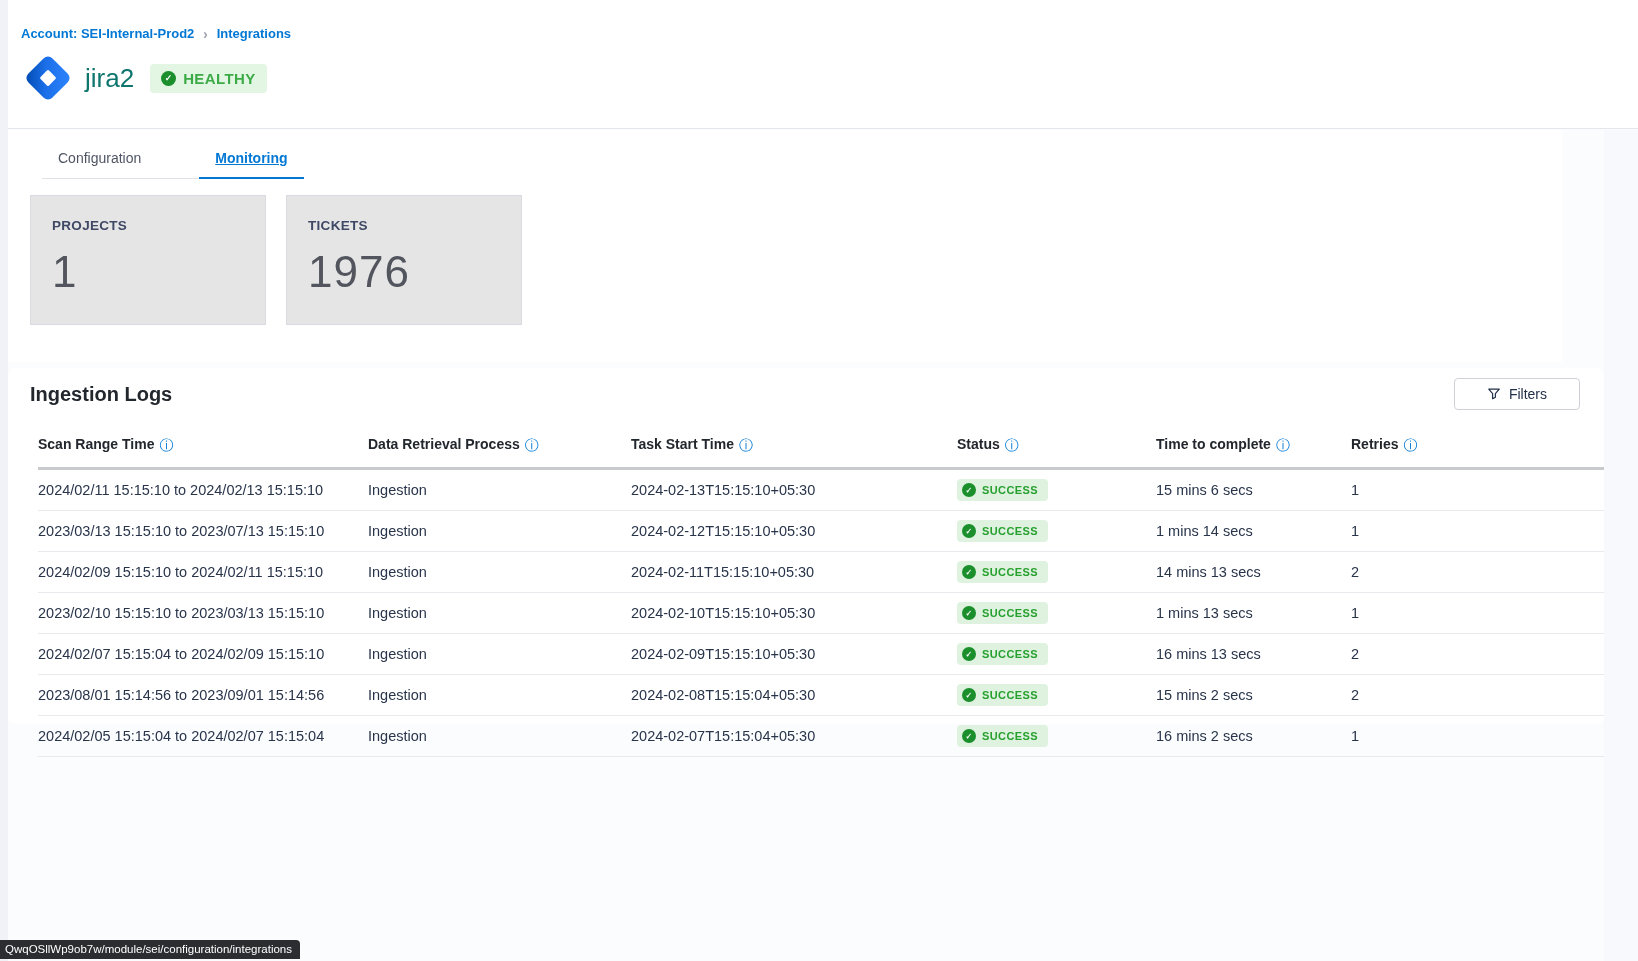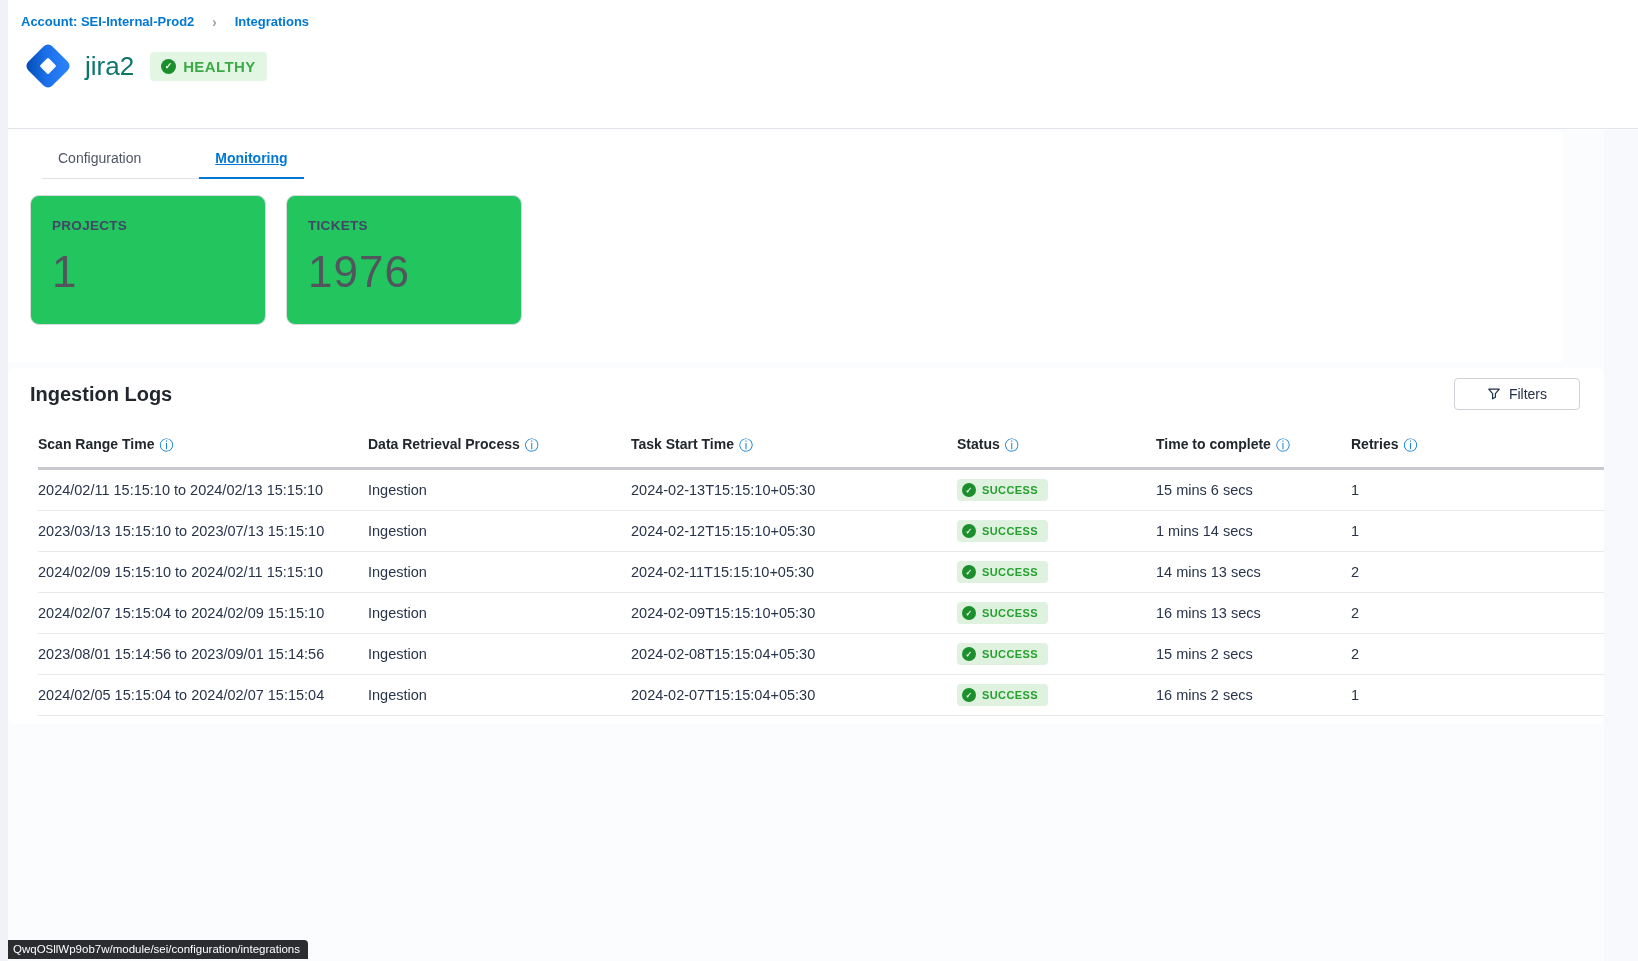--- a/index.html
+++ b/index.html
@@ -12,21 +12,21 @@
   }
   .left-gutter { position:absolute; left:0; top:0; width:8px; height:100%; background:#f0f2f7; z-index:5;}
   .right-gutter { position:absolute; right:0; top:130px; width:34px; height:831px; background:#f7f9fc; z-index:1;}
 
   
   .app-header {
     position:absolute; left:0; top:0; width:100%; height:129px;
     background:#ffffff; border-bottom:1px solid #e4e6eb; z-index:2;
     padding:14px 0 0 21px;
   }
-  .breadcrumb { display:flex; align-items:flex-end; gap:18px; font-size:13px; font-weight:700; }
+  .breadcrumb { display:flex; align-items:flex-end; gap:9px; font-size:13px; font-weight:700;margin-top:12px; }
   .breadcrumb a { color:#0278d5; text-decoration:none; cursor:pointer; }
   .crumb-sep { color:#9aa0ad; font-size:13px; font-weight:700; transform:scaleY(1.15); }
   .title-row { display:flex; align-items:center; margin-top:10px; }
   .jira-logo { width:54px; height:54px; flex:0 0 auto; }
   .integration-title { font-size:26px; color:#0f766e; margin-left:10px; font-weight:400; }
   .health-badge {
     display:inline-flex; align-items:center; gap:7px; margin-left:16px;
     background:#e3f6e4; border-radius:4px; padding:6px 11px;
     color:#3cab47; font-size:15px; font-weight:700; letter-spacing:.4px;
   }
@@ -42,21 +42,21 @@
     position:absolute; left:8px; top:130px; width:1554px; height:232px;
     background:#ffffff; z-index:2; padding-top:8px;
   }
   .tabbar { display:flex; gap:42px; margin-left:34px; width:max-content; border-bottom:1px solid #e0e2e8; }
   .tab { padding:12px 16px 11px; font-size:14px; color:#4f5564; cursor:pointer; border-bottom:2px solid transparent; margin-bottom:-1px; }
   .tab.active { color:#0278d5; font-weight:700; border-bottom-color:#0278d5;text-decoration:underline; }
   .section-title { font-size:20px; font-weight:700; color:#22272d; }
   .stats-title { margin:20px 0 0 22px; }
   .stat-cards { display:flex; gap:20px; margin:16px 0 0 22px; }
   .stat-card {
-    background:#22c55e; border:1px solid #d9dbe1; border-radius:9px;
+    background:#e5e5e5; border:1px solid #d9dbe1; border-radius:0;
     width:236px; height:130px; padding:22px 0 0 21px;
   }
   .stat-label { font-size:13.5px; font-weight:700; letter-spacing:.3px; color:#3f4966; }
   .stat-value { font-size:44px; color:#52555e; margin-top:14px; letter-spacing:1px; }
 
   
   .logs-card {
     position:absolute; left:8px; top:368px; width:1596px; height:356px;
     background:#ffffff; border-radius:8px; z-index:2; padding-top:10px;
   }
@@ -78,21 +78,21 @@
   }
   .info-i { color:#0278d5; font-size:14px; margin-left:5px; font-weight:400; vertical-align:-1px; cursor:pointer; }
   .status-badge {
     display:inline-flex; align-items:center; gap:6px;
     background:#def2df; border-radius:4px; padding:4px 10px 4px 5px;
     color:#27a02f; font-size:11px; font-weight:700; letter-spacing:.4px;
   }
 
   
   .statusbar {
-    position:absolute; left:8px; bottom:2px; z-index:6;
+    position:absolute; left:0; bottom:2px; z-index:6;
     background:#2b2d31; color:#ffffff; font-size:11.5px;
     padding:3px 8px 4px 5px; border-radius:0 4px 0 0;
     font-family:"Liberation Sans", sans-serif;
   }
 </style>
 </head>
 <body>
 
 <div class="page">
   <div class="left-gutter"></div>
@@ -215,20 +215,33 @@
     <td>
       <span class="status-badge">
         <span class="check-dot xs">✓</span>
         <span>SUCCESS</span>
       </span>
     </td>
     <td>14 mins 13 secs</td>
     <td>2</td>
   </tr>
 
+  <tr>
+    <td>2023/02/10 15:15:10 to 2023/03/13 15:15:10</td>
+    <td>Ingestion</td>
+    <td>2024-02-10T15:15:10+05:30</td>
+    <td>
+      <span class="status-badge">
+        <span class="check-dot xs">✓</span>
+        <span>SUCCESS</span>
+      </span>
+    </td>
+    <td>1 mins 13 secs</td>
+    <td>1</td>
+  </tr>
 
   <tr>
     <td>2024/02/07 15:15:04 to 2024/02/09 15:15:10</td>
     <td>Ingestion</td>
     <td>2024-02-09T15:15:10+05:30</td>
     <td>
       <span class="status-badge">
         <span class="check-dot xs">✓</span>
         <span>SUCCESS</span>
       </span>

